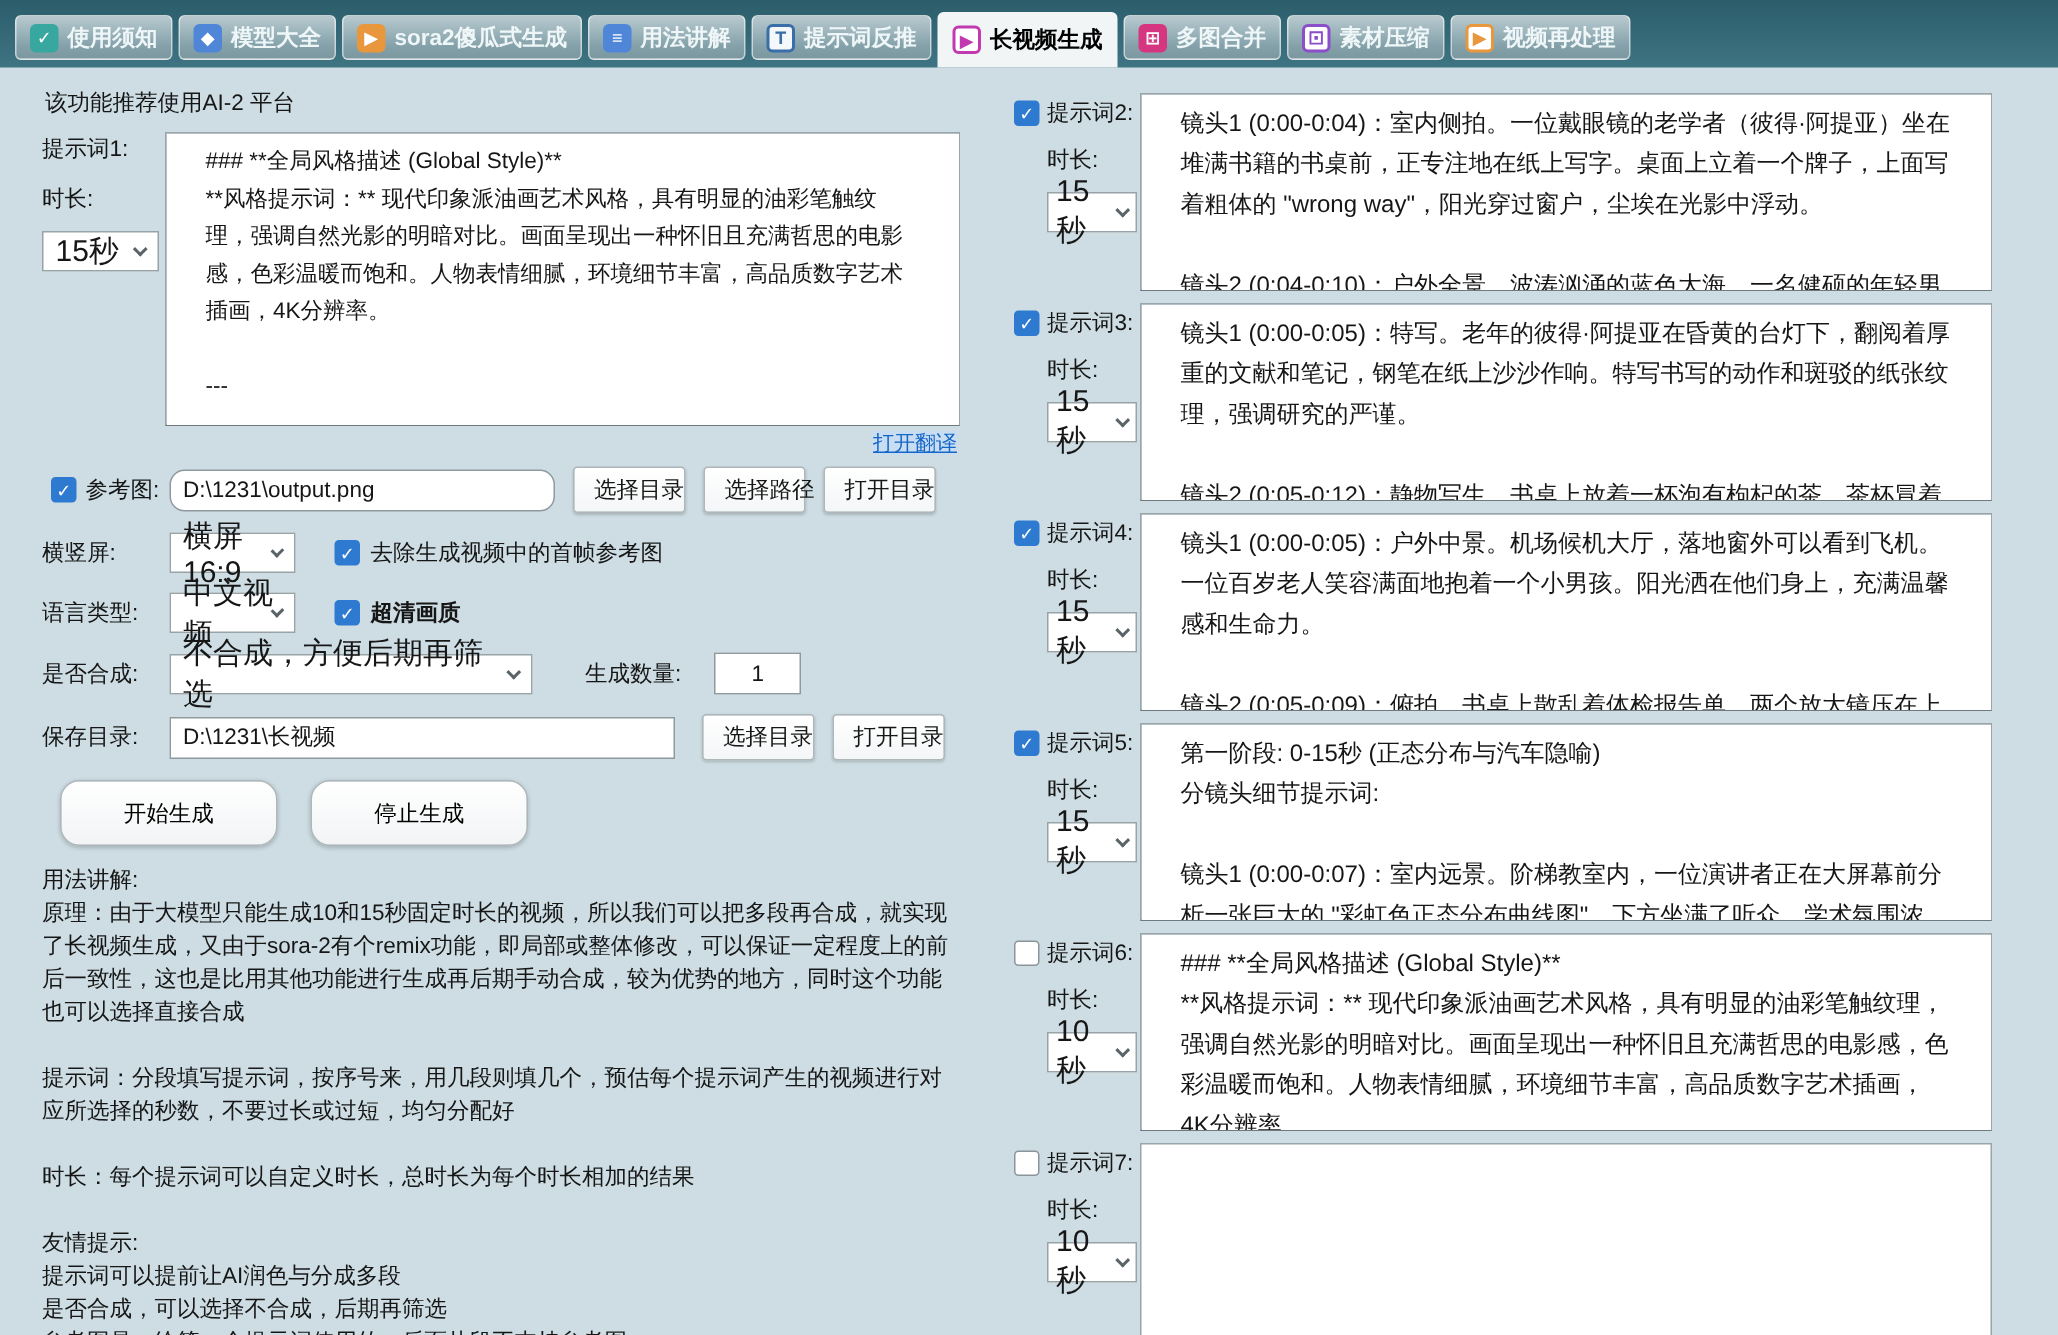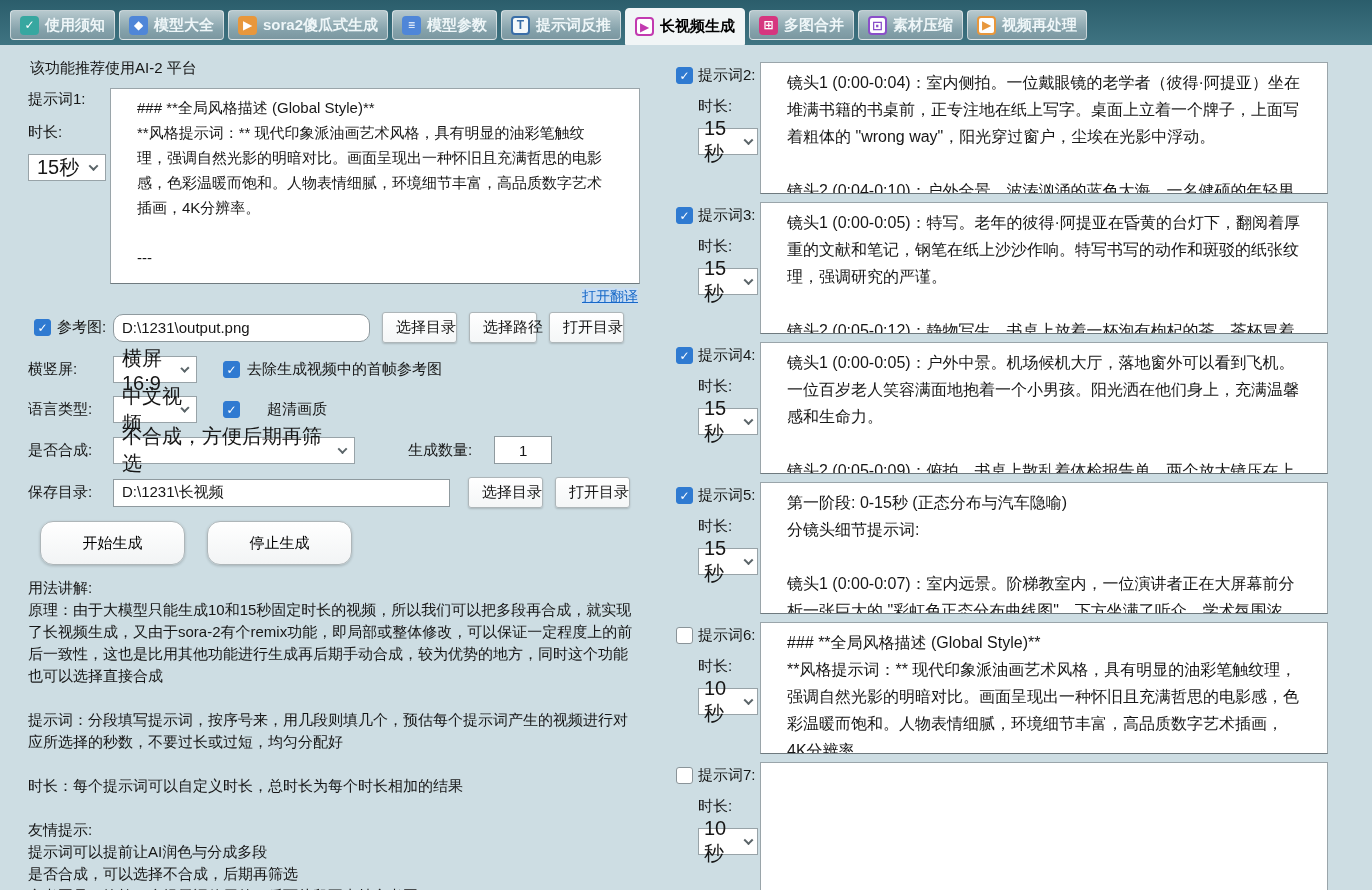--- a/index.html
+++ b/index.html
@@ -161,21 +161,21 @@
   <div class="tab">
     <span class="ticon ti2">◆</span>
     <span>模型大全</span>
   </div>
   <div class="tab">
     <span class="ticon ti3">▶</span>
     <span>sora2傻瓜式生成</span>
   </div>
   <div class="tab">
     <span class="ticon ti4">≡</span>
-    <span>模型参数</span>
+    <span>用法讲解</span>
   </div>
   <div class="tab">
     <span class="ticon ti5">T</span>
     <span>提示词反推</span>
   </div>
   <div class="tab active">
     <span class="ticon ti6">▶</span>
     <span>长视频生成</span>
   </div>
   <div class="tab">
@@ -249,33 +249,33 @@
     <div class="frow">
       <div class="lblbox">
         <span class="lbl">语言类型:</span>
       </div>
       <div class="dd" style="width:84px;">
         <span>中文视频</span>
         <i class="chev"></i>
       </div>
       <div class="cbl">
         <span class="cb checked"></span>
-        <span class="lbl" style="font-weight:normal;margin-left:20px;">超清画质</span>
+        <span class="lbl" style="font-weight:bold;">超清画质</span>
       </div>
     </div>
 
     <div class="frow">
       <div class="lblbox">
         <span class="lbl">是否合成:</span>
       </div>
       <div class="dd" style="width:242px;">
         <span>不合成，方便后期再筛选</span>
         <i class="chev"></i>
       </div>
-      <span class="lbl" style="margin-left:53px;">生成数量:</span>
+      <span class="lbl" style="margin-left:35px;">生成数量:</span>
       <input class="tin" style="width: 58px; margin-left: 22px; text-align: center;" value="1">
     </div>
 
     <div class="frow">
       <div class="lblbox">
         <span class="lbl">保存目录:</span>
       </div>
       <input class="tin" style="width: 337px;" value="D:\1231\长视频">
       <span class="gap10" style="width:18px;"></span>
       <button class="btn" style="width:75px;">选择目录</button>

